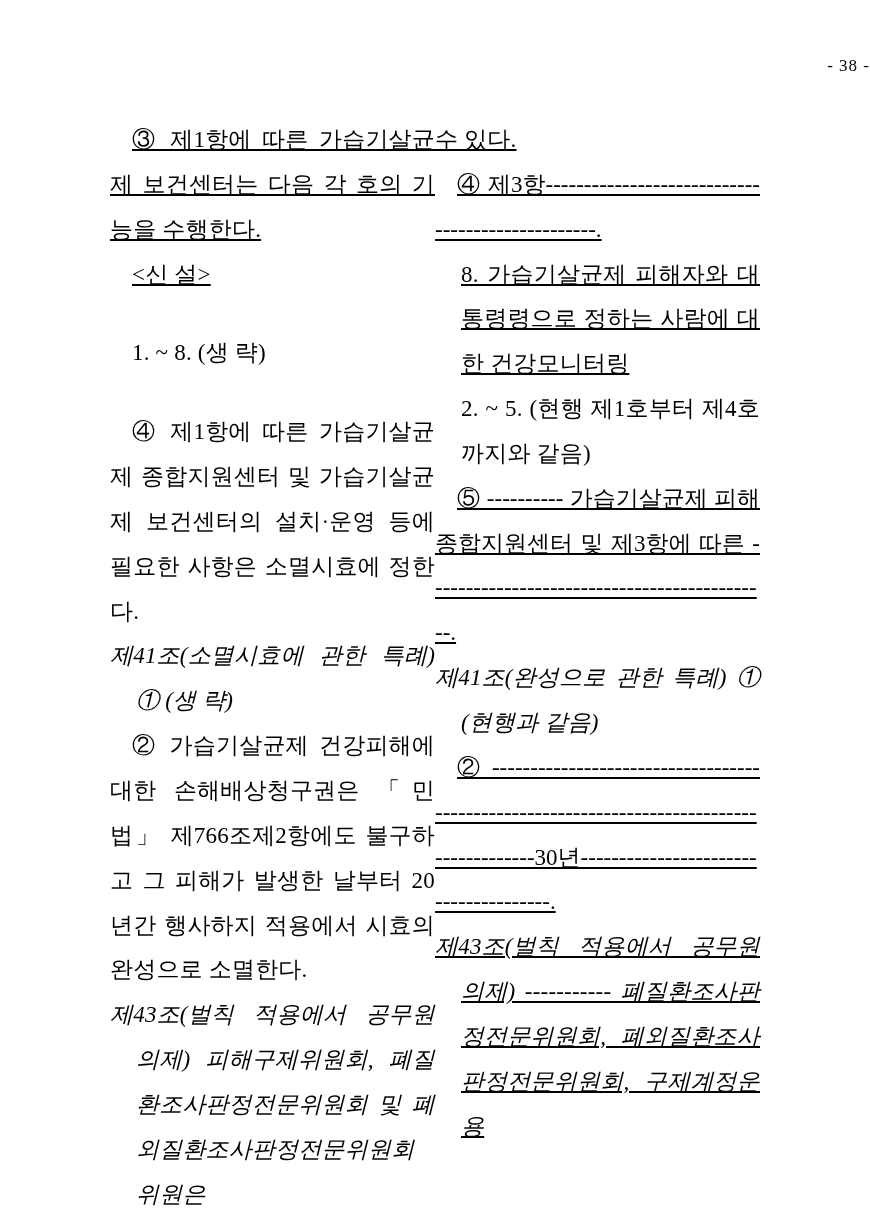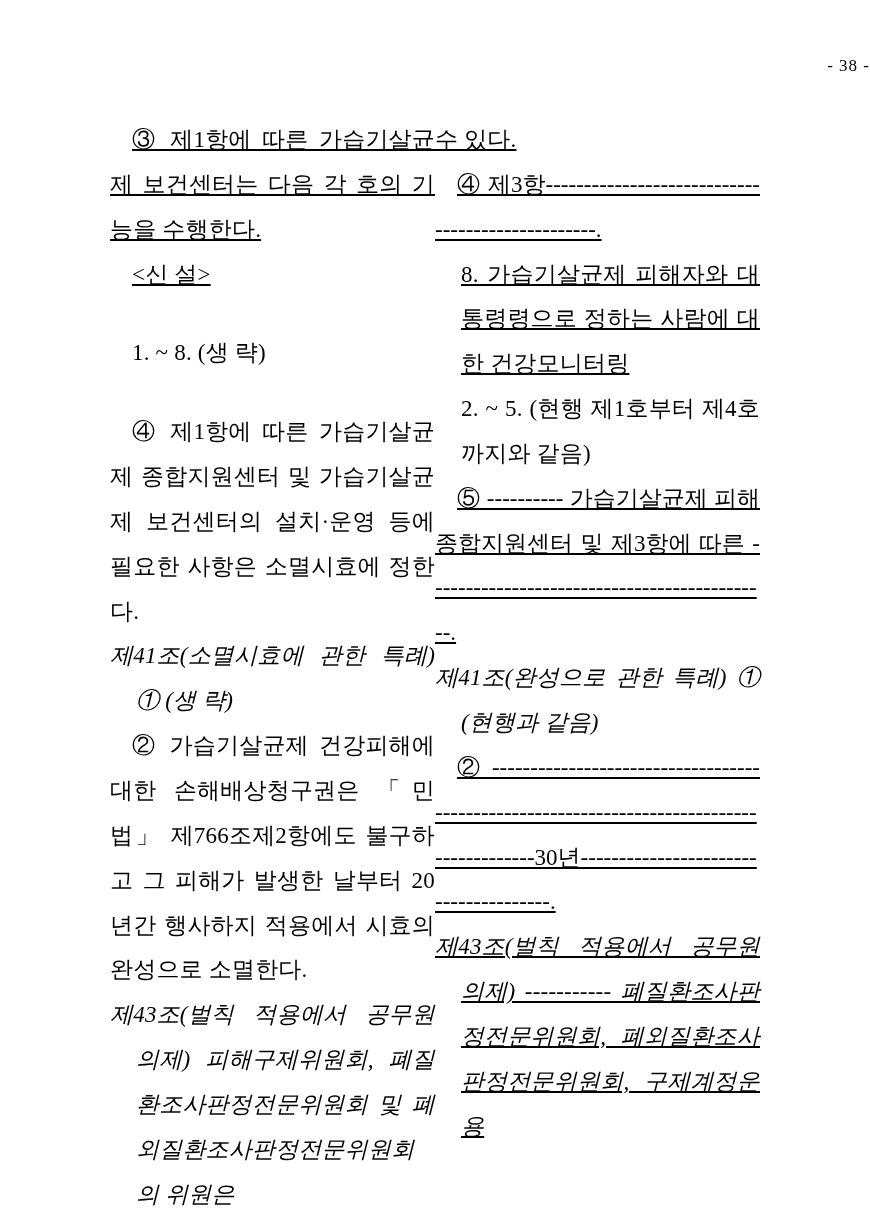--- a/index.html
+++ b/index.html
@@ -105,21 +105,21 @@
           <p class="para indent1"><span>1. ~ 8. (생  략)</span></p>
 
           <div class="blank"></div>
 
           <p class="para indent1"><span>④ 제1항에 따른 가습기살균제 종합지원센터 및 가습기살균제 보건센터의 설치·운영 등에 필요한 사항은 소멸시효에 정한다.</span></p>
 
           <p class="para hang"><span>제41조(소멸시효에 관한 특례) ① (생  략)</span></p>
 
           <p class="para indent1"><span>② 가습기살균제 건강피해에 대한 손해배상청구권은 「민법」 제766조제2항에도 불구하고 그 피해가 발생한 날부터 20년간 행사하지 적용에서 시효의 완성으로 소멸한다.</span></p>
 
-          <p class="para hang"><span>제43조(벌칙 적용에서 공무원 의제) 피해구제위원회, 폐질환조사판정전문위원회 및 폐외질환조사판정전문위원회의 위원은</span></p>
+          <p class="para hang"><span>제43조(벌칙 적용에서 공무원 의제) 피해구제위원회, 폐질환조사판정전문위원회 및 폐외질환조사판정전문위원회 위원은</span></p>
 
         </td>
         <td class="col-right">
 
           <p class="para"><span class="u">수 있다.</span></p>
 
           <p class="para indent1 dash"><span class="u">④ 제3항-------------------------------------------------.</span></p>
 
           <p class="para hang2"><span class="u">8. 가습기살균제 피해자와 대통령령으로 정하는 사람에 대한 건강모니터링</span></p>
 

